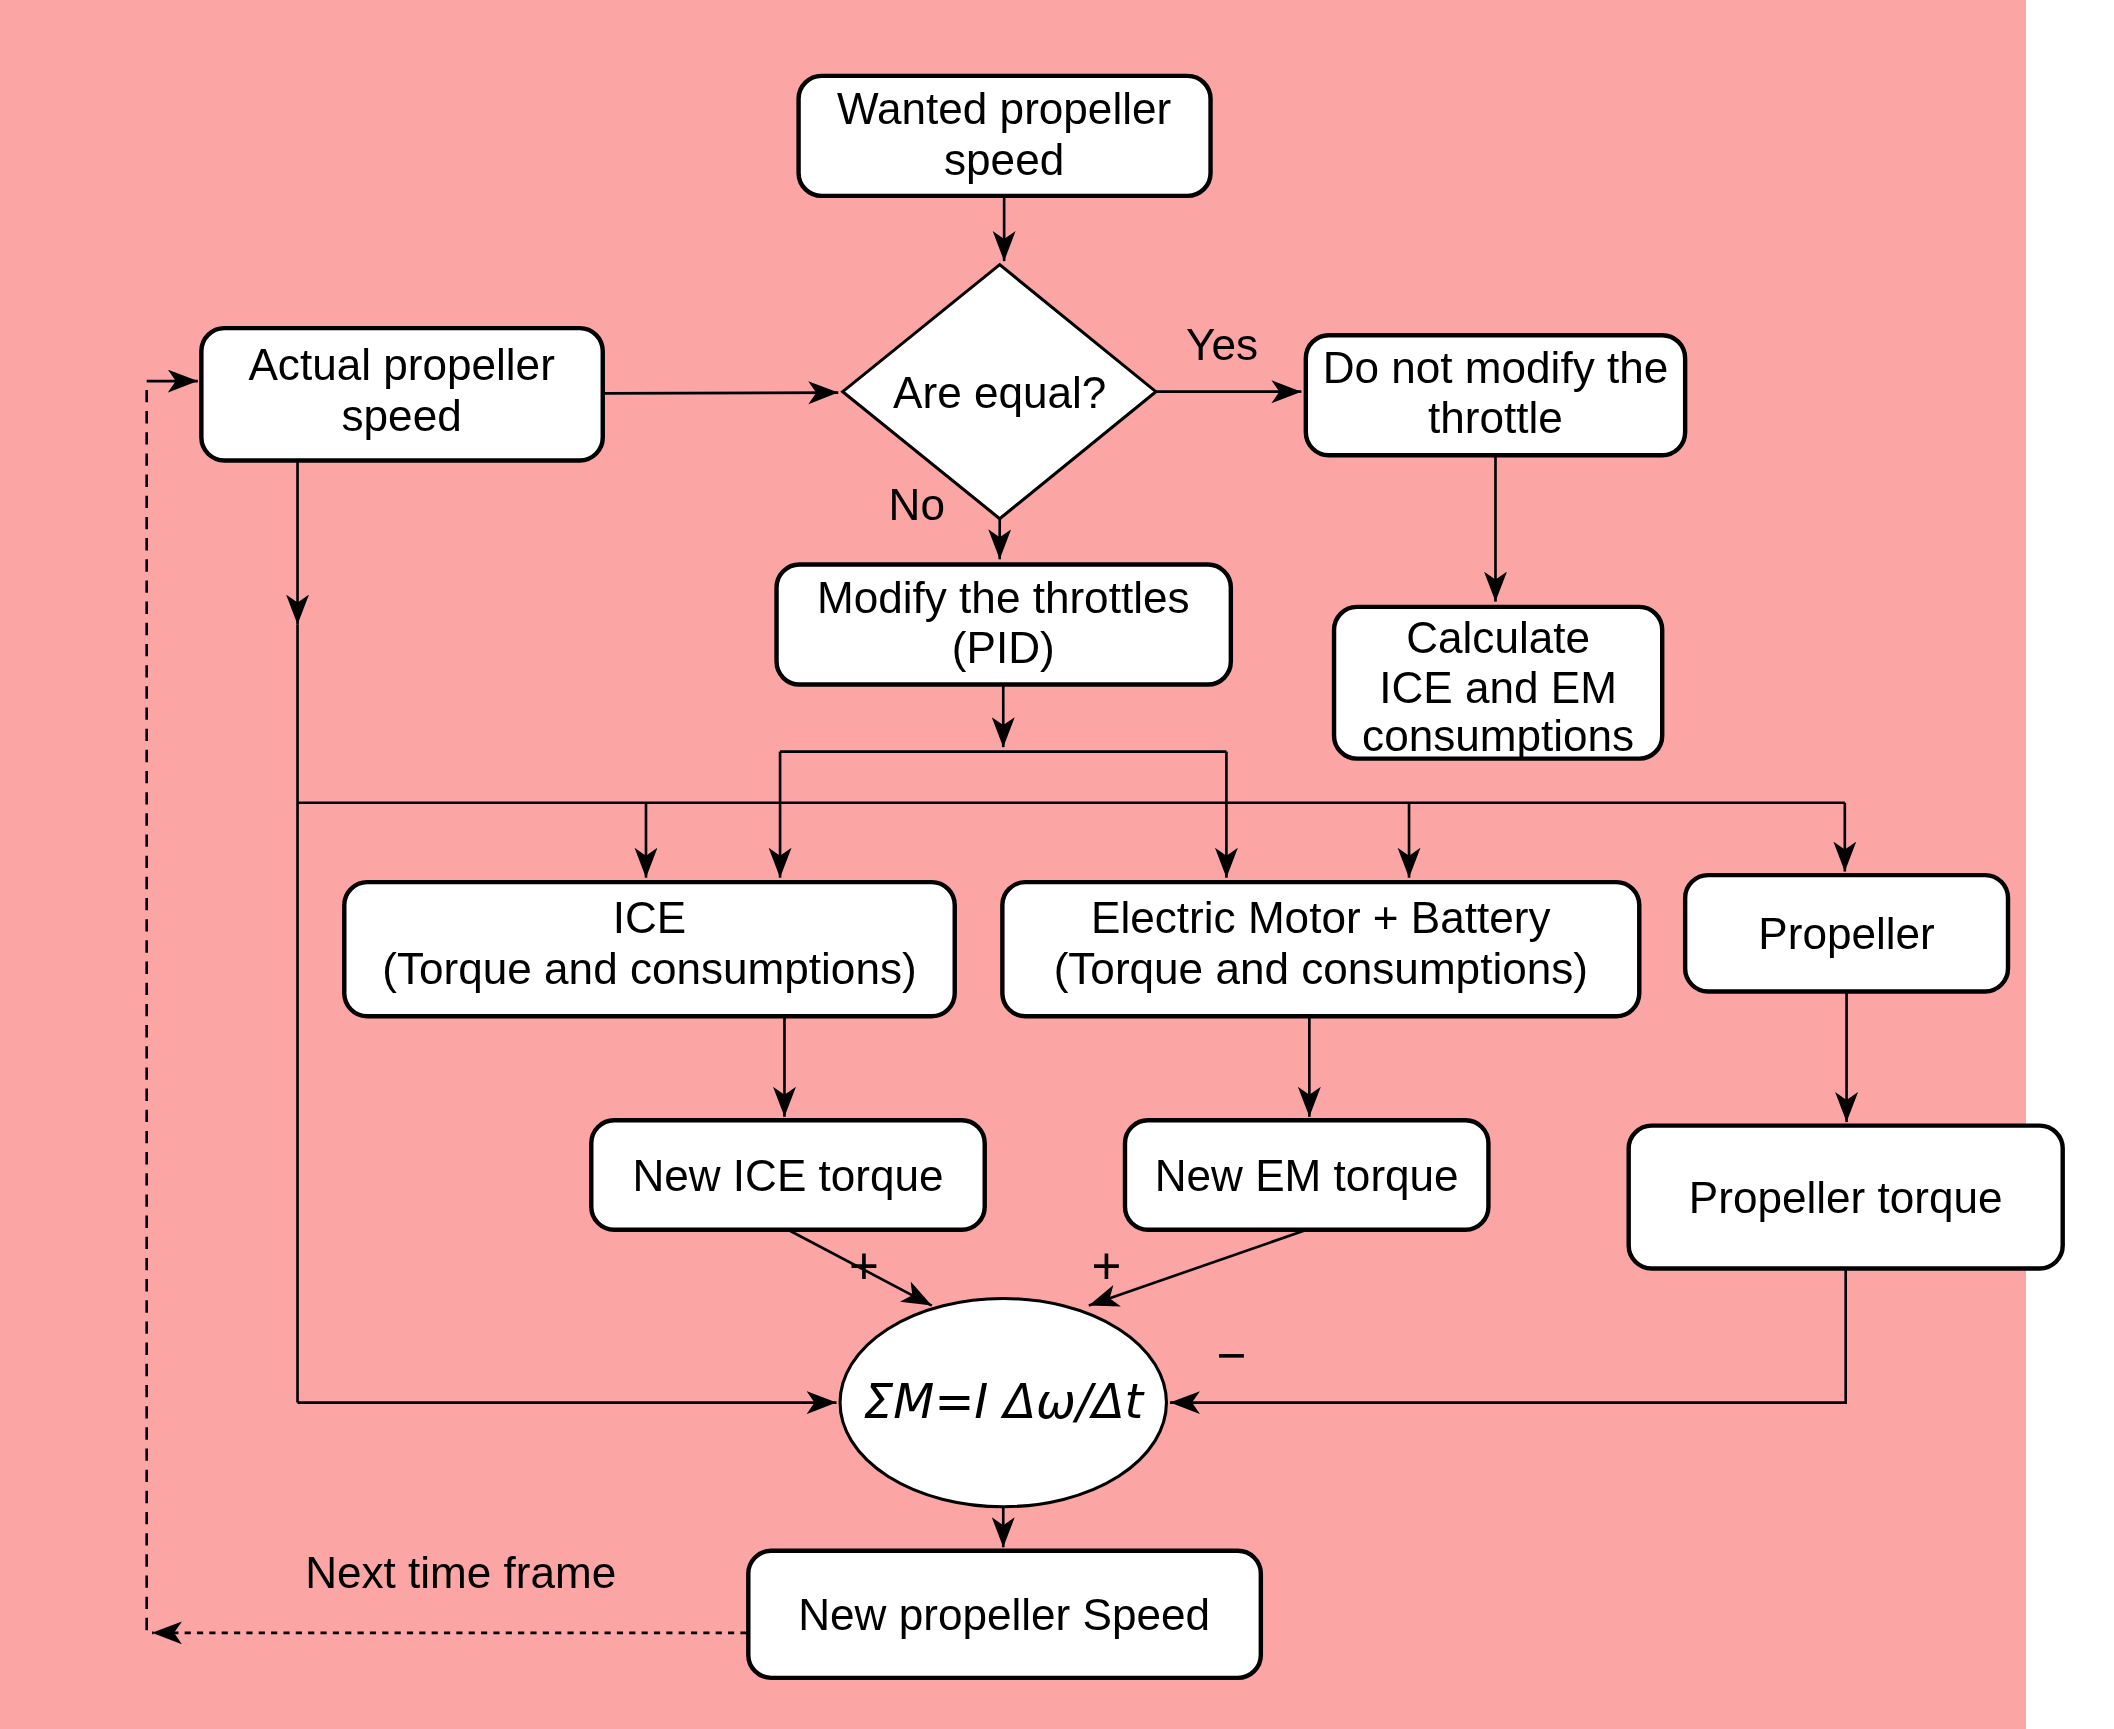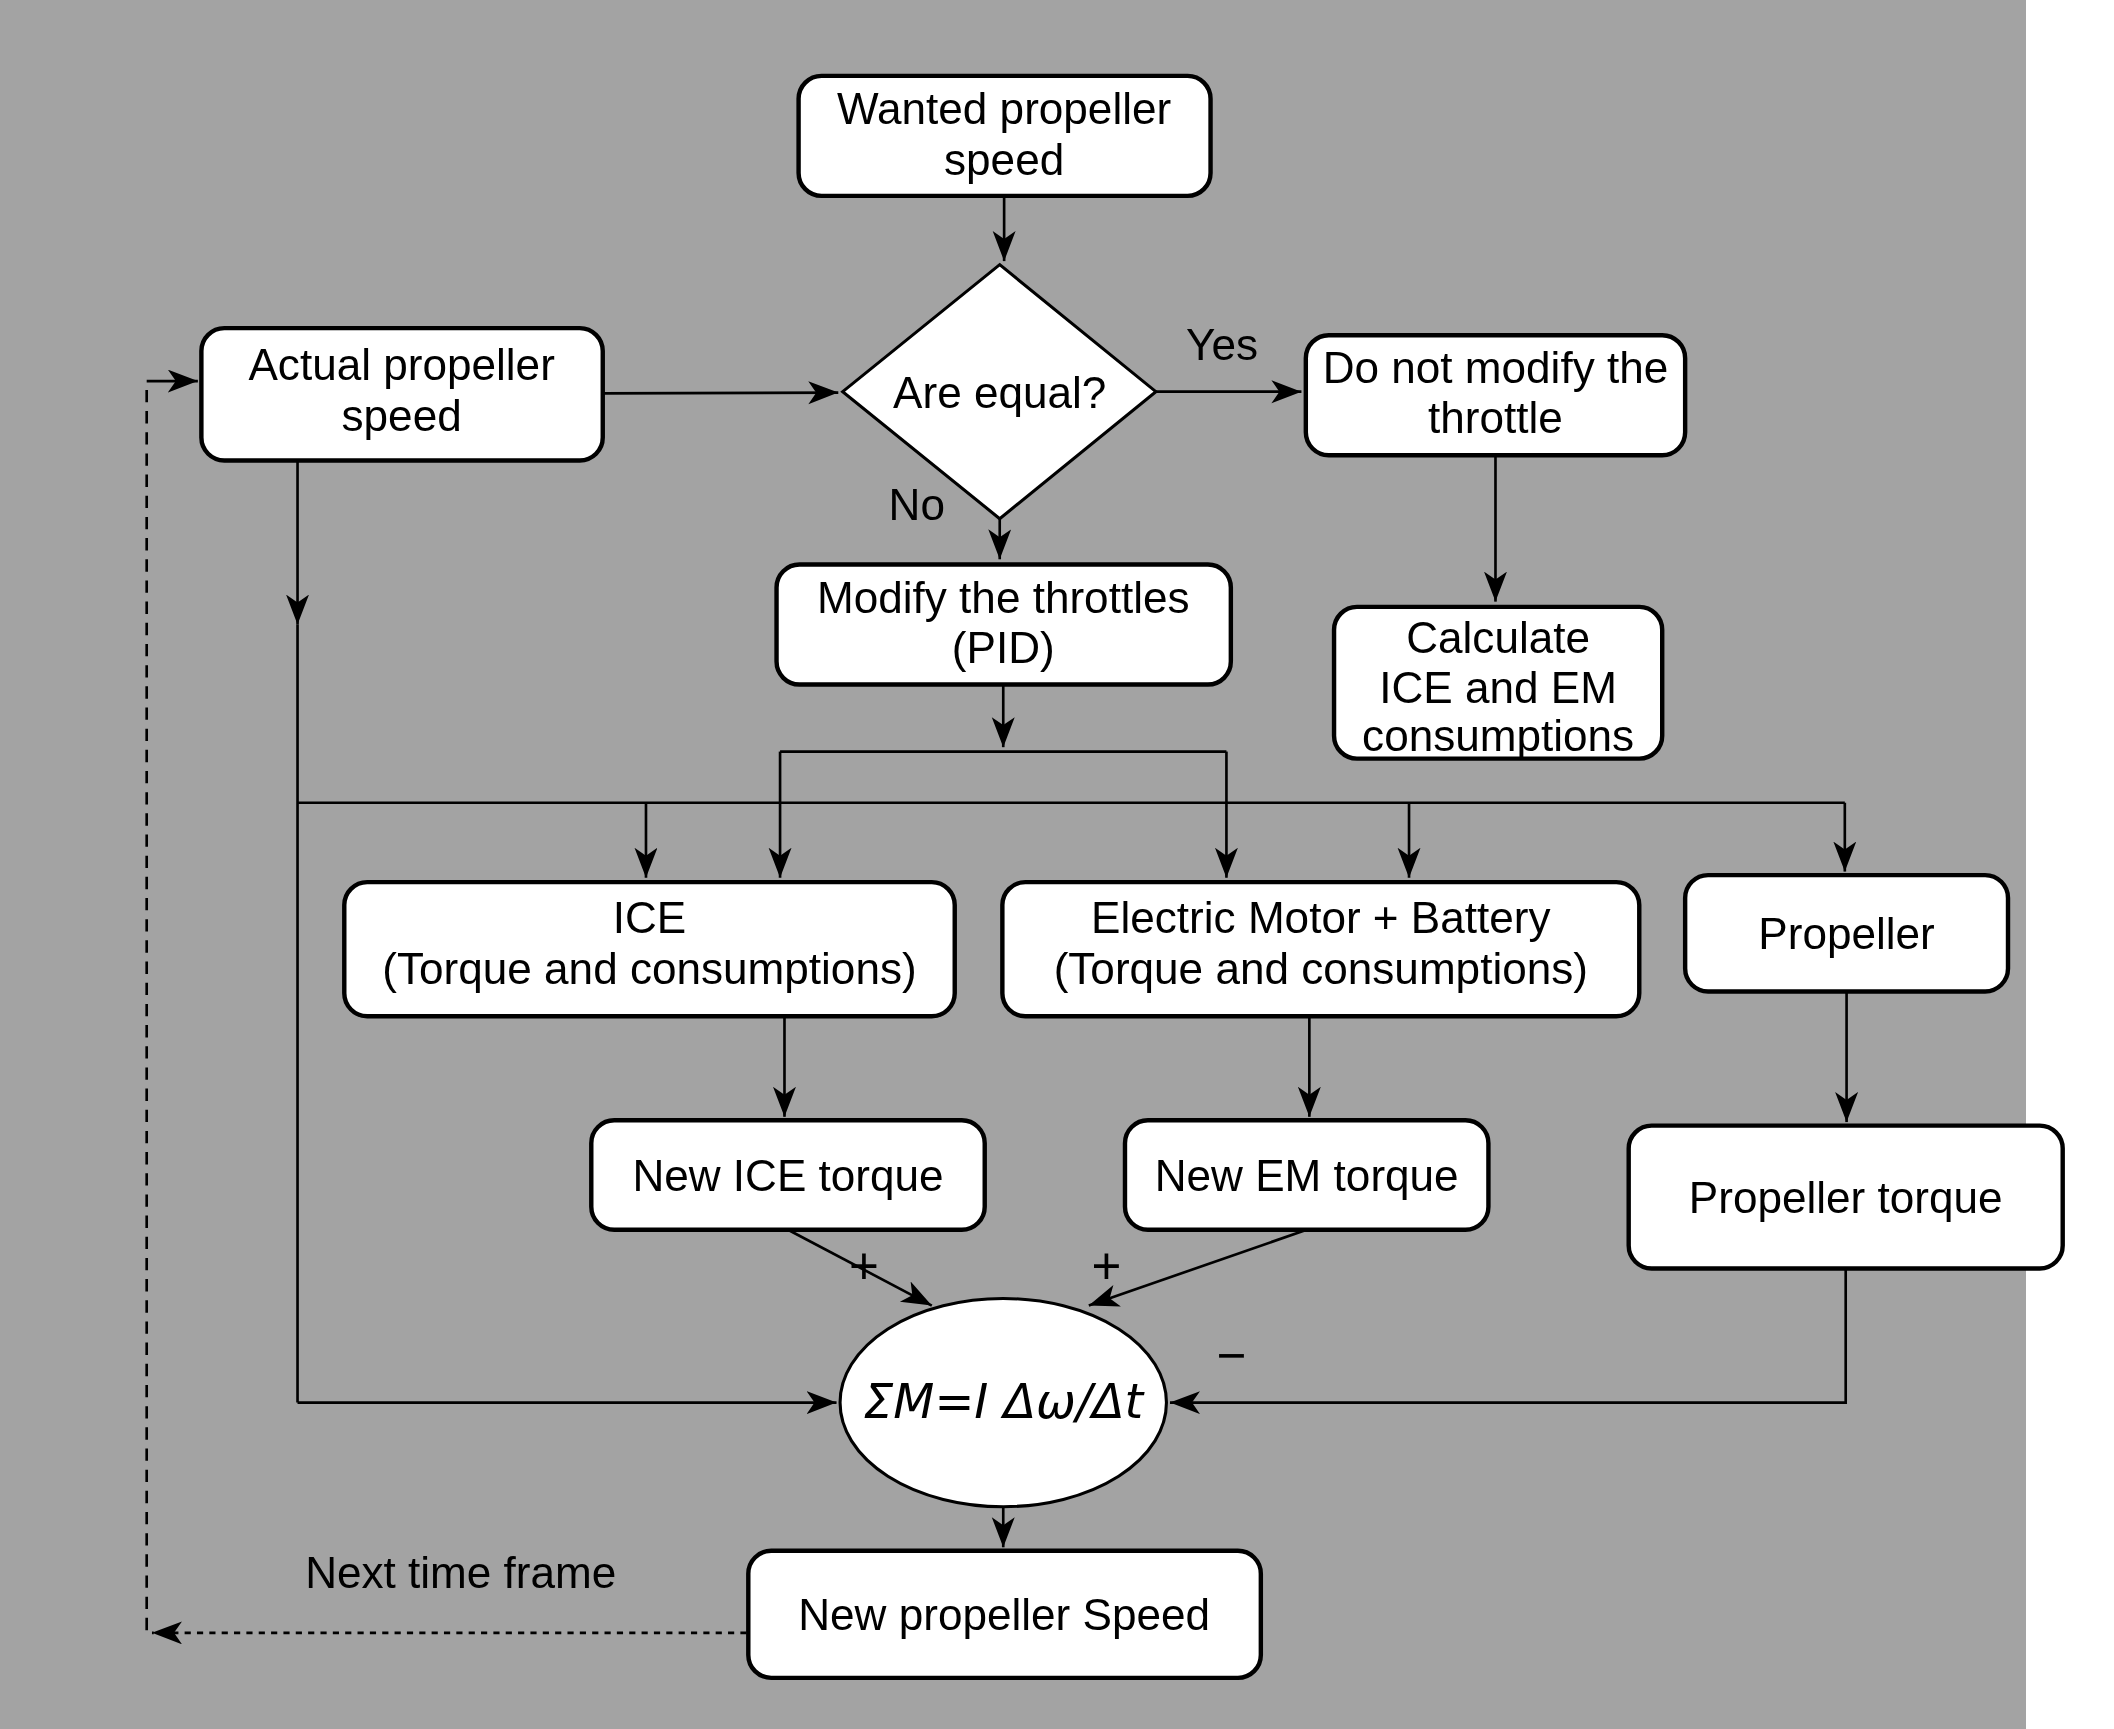--- a/index.html
+++ b/index.html
@@ -3,21 +3,21 @@
 <meta charset="utf-8">
 <style>
   html, body {
     margin: 0;
     padding: 0;
     background: #ffffff;
   }
   .canvas {
     width: 2026px;
     height: 1729px;
-    background: #a3a3a3;
+    background: #fca5a5;
     position: relative;
   }
   svg { display: block; }
   .node-box {
     fill: #ffffff;
     stroke: #000000;
     stroke-width: 5;
   }
   .node-shape-thin {
     fill: #ffffff;

